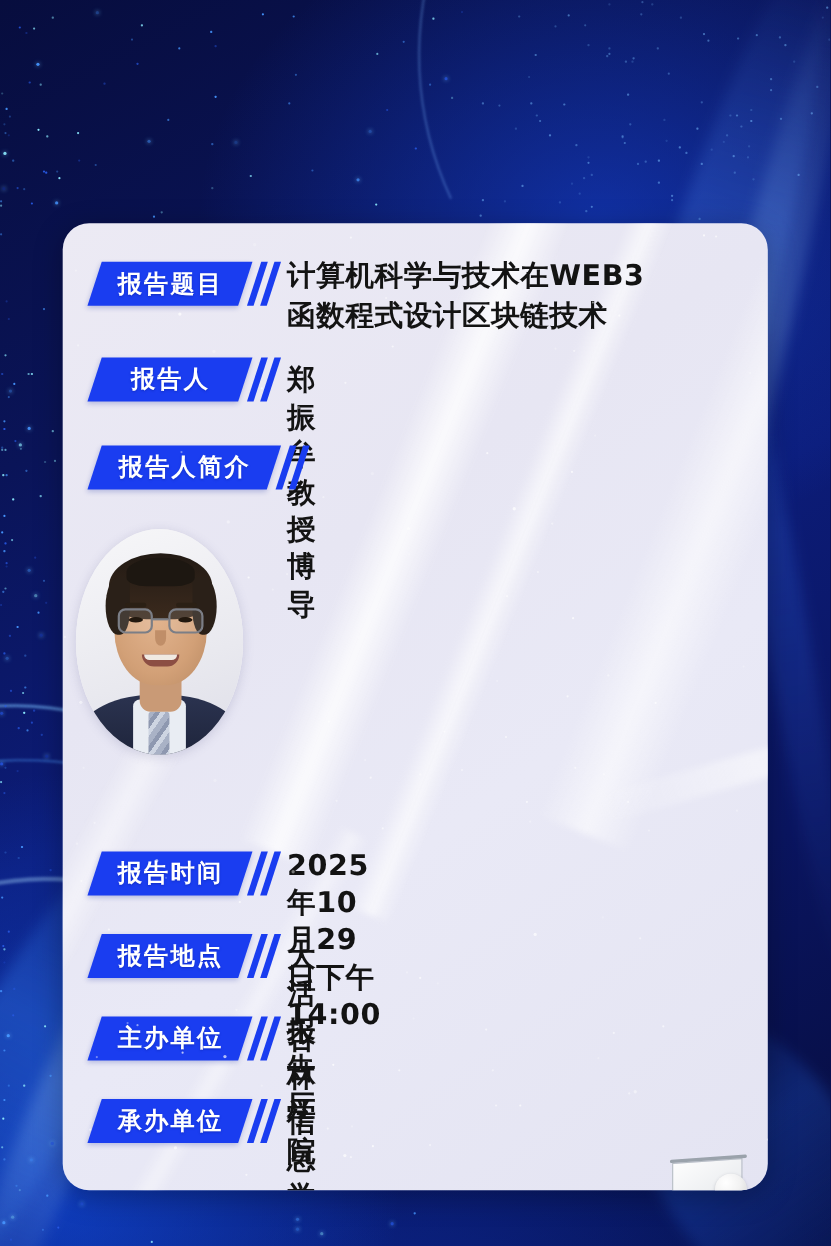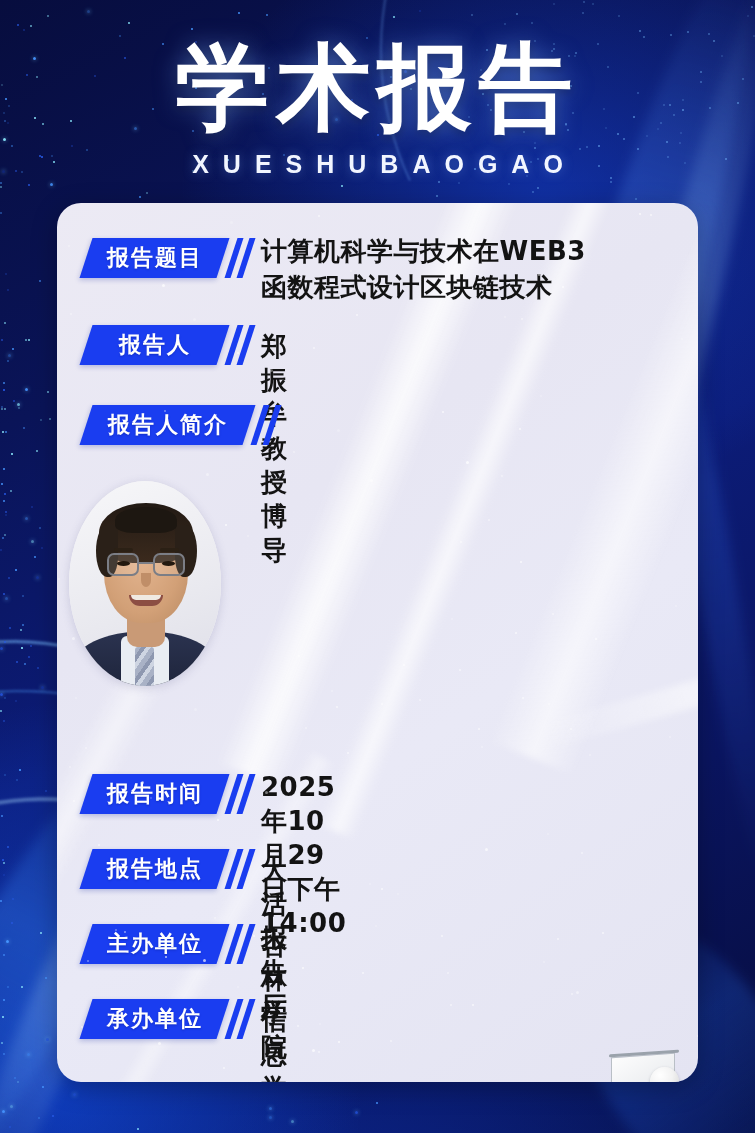--- a/index.html
+++ b/index.html
@@ -448,24 +448,20 @@
       <div class="dot" style="left:474px;top:168px;width:1.5px;height:1.5px;background:rgba(120,190,255,0.52);"></div>
       <div class="dot" style="left:575px;top:52px;width:1.5px;height:1.5px;background:rgba(120,190,255,0.41);"></div>
       <div class="dot" style="left:598px;top:165px;width:1.5px;height:1.5px;background:rgba(120,190,255,0.47);"></div>
       <div class="dot" style="left:570px;top:85px;width:1.5px;height:1.5px;background:rgba(120,190,255,0.49);"></div>
       <div class="dot" style="left:553px;top:43px;width:1.5px;height:1.5px;background:rgba(120,190,255,0.27);"></div>
       <div class="dot" style="left:565px;top:124px;width:2px;height:2px;background:rgba(120,190,255,0.24);"></div>
       <div class="dot" style="left:499px;top:122px;width:1.5px;height:1.5px;background:rgba(120,190,255,0.55);"></div>
       <div class="dot" style="left:519px;top:166px;width:1.5px;height:1.5px;background:rgba(120,190,255,0.17);"></div>
     </div>
 
-  <div class="header">
-    <div class="title">学术报告</div>
-    <div class="subtitle">XUESHUBAOGAO</div>
-  </div>
 
   <div class="card">
     <div class="card-streak" style="left:300px;top:-160px;width:70px;height:760px;transform:rotate(22deg);opacity:.85;"></div>
     <div class="card-streak" style="left:420px;top:-200px;width:40px;height:860px;transform:rotate(22deg);opacity:.7;"></div>
     <div class="card-streak" style="left:560px;top:-120px;width:90px;height:700px;transform:rotate(22deg);opacity:.6;"></div>
     <div class="card-streak" style="left:-60px;top:380px;width:50px;height:640px;transform:rotate(28deg);opacity:.5;"></div>
     <div class="card-streak" style="left:120px;top:520px;width:30px;height:520px;transform:rotate(30deg);opacity:.45;"></div>
     <div class="card-streak" style="left:480px;top:480px;width:300px;height:26px;transform:rotate(-16deg);opacity:.5;"></div>
 
     <div class="row" style="left:0;top:0;">

